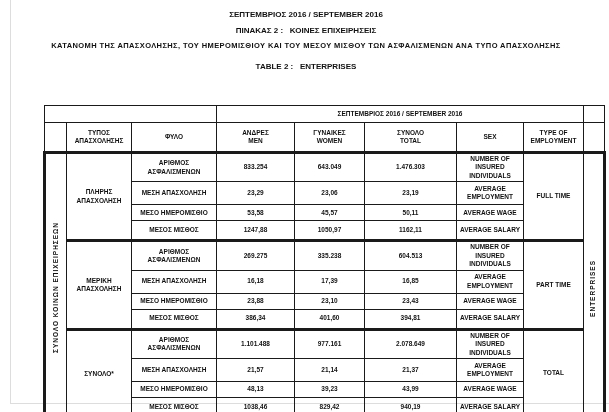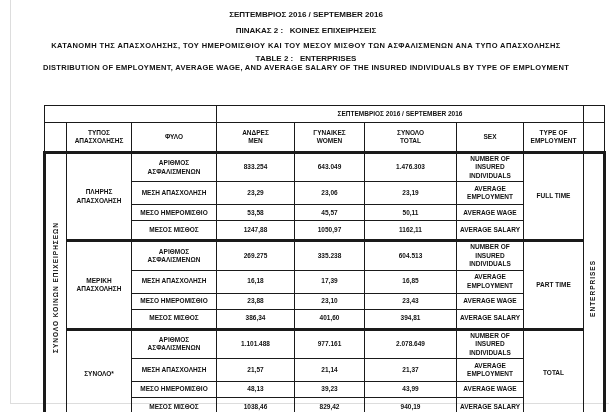--- a/index.html
+++ b/index.html
@@ -9,21 +9,21 @@
   }
   .page-frame {
     position:absolute; left:10px; top:-2px; right:1px; bottom:8px;
     border:1px solid #ddd; border-top:none; pointer-events:none;
   }
   
   .titles { position:absolute; left:12px; top:10px; width:588px; text-align:center; font-weight:bold; }
   .titles .t { white-space:nowrap; }
   .t1 { font-size:8px; margin-bottom:7px; }
   .t2 { font-size:8px; margin-bottom:6px; }
-  .t3 { font-size:7.5px; letter-spacing:0.4px; margin-bottom:4px; }
+  .t3 { font-size:7.5px; letter-spacing:0.4px; margin-bottom:12px; }
   .t4 { font-size:8px; margin-bottom:0; }
   .t5 { font-size:7.5px; letter-spacing:0.3px; }
   
   table.main {
     position:absolute; left:43px; top:105px;
     border-collapse:collapse; table-layout:fixed;
   }
   table.main td, table.main th {
     border:1px solid #1a1a1a; padding:1px 2px;
     font-weight:bold; font-size:6.5px; line-height:1.3;
@@ -58,21 +58,20 @@
 <body>
 
 <div class="page">
   <div class="page-frame"></div>
 
   <div class="titles">
     <div class="t t1">ΣΕΠΤΕΜΒΡΙΟΣ 2016 / SEPTEMBER 2016</div>
     <div class="t t2">ΠΙΝΑΚΑΣ 2 :&nbsp;&nbsp;&nbsp;ΚΟΙΝΕΣ ΕΠΙΧΕΙΡΗΣΕΙΣ</div>
     <div class="t t3">ΚΑΤΑΝΟΜΗ ΤΗΣ ΑΠΑΣΧΟΛΗΣΗΣ, ΤΟΥ ΗΜΕΡΟΜΙΣΘΙΟΥ ΚΑΙ ΤΟΥ ΜΕΣΟΥ ΜΙΣΘΟΥ ΤΩΝ ΑΣΦΑΛΙΣΜΕΝΩΝ ΑΝΑ ΤΥΠΟ ΑΠΑΣΧΟΛΗΣΗΣ</div>
     <div class="t t4">TABLE 2 :&nbsp;&nbsp;&nbsp;ENTERPRISES</div>
-    <div class="t t5">DISTRIBUTION OF EMPLOYMENT, AVERAGE WAGE, AND AVERAGE SALARY OF THE INSURED INDIVIDUALS BY TYPE OF EMPLOYMENT</div>
   </div>
 
   <table class="main">
     <colgroup>
       <col style="width:22px">
         <col style="width:65px">
         <col style="width:85px">
       <col style="width:78px">
         <col style="width:70px">
         <col style="width:92px">

